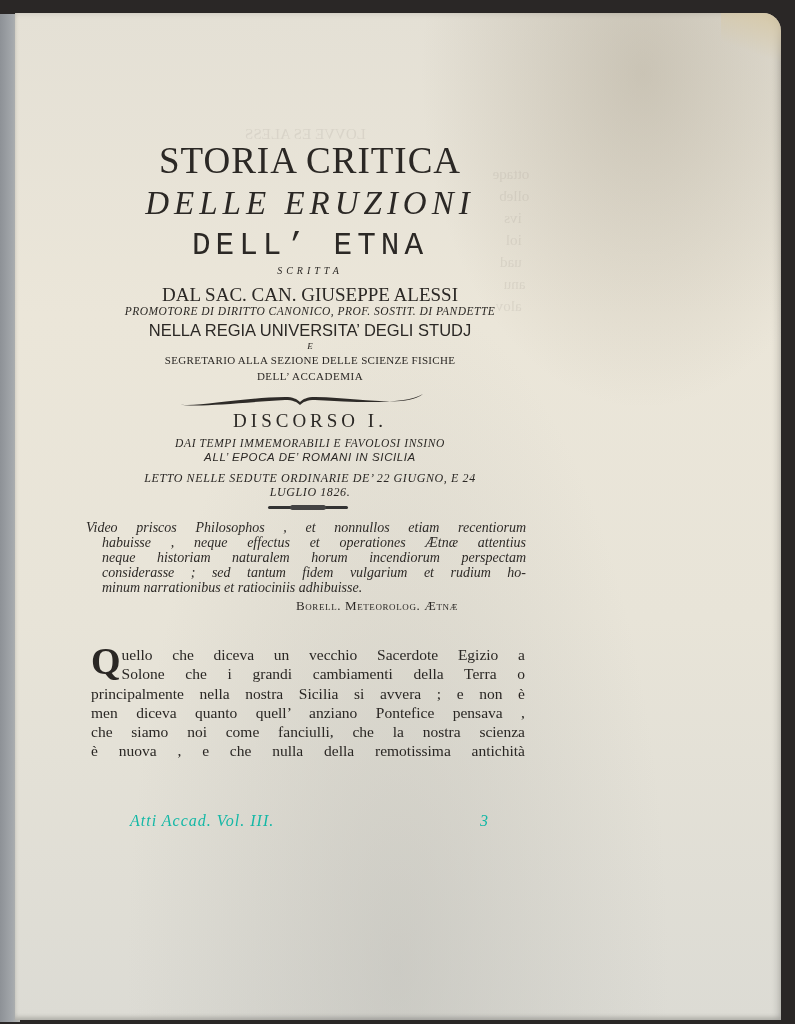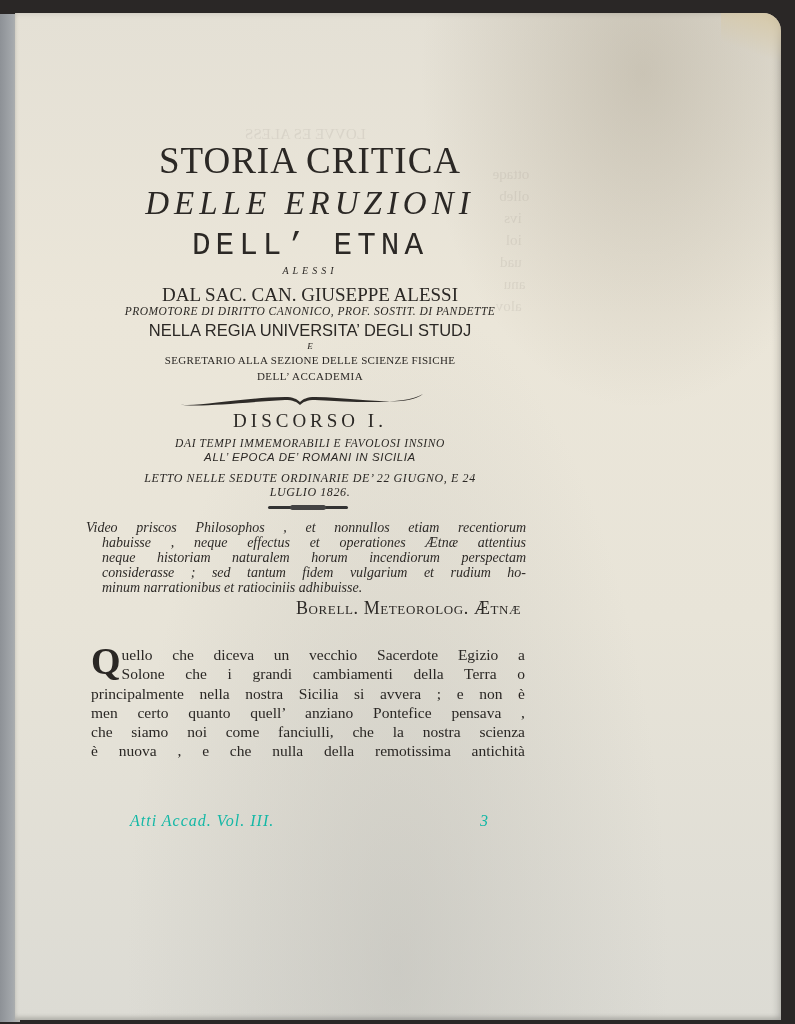--- a/index.html
+++ b/index.html
@@ -47,21 +47,21 @@
   .t13 { position: absolute; top: 451px; left: 0; width: 460px; font-size: 11.5px; font-style: italic; letter-spacing: 0.6px; font-family: Liberation Sans, sans-serif; }
   .t14 { position: absolute; top: 471px; left: 0; width: 460px; font-size: 12px; font-style: italic; letter-spacing: 0.6px; font-family: "Liberation Serif", serif; }
   .t15 { position: absolute; top: 485px; left: 0; width: 460px; font-size: 12px; font-style: italic; letter-spacing: 0.6px; font-family: "Liberation Serif", serif; }
   .rule { position: absolute; top: 506px; left: 188px; width: 80px; height: 3px; background: #333; border-radius: 2px; }
   .rule::after { content: ""; position: absolute; left: 22px; top: -1px; width: 36px; height: 5px; background: #444; border-radius: 3px; }
 
   .epigraph { position: absolute; left: 86px; top: 520px; width: 440px; color: #2d2a27; font-style: italic; font-size: 14px; line-height: 15px; font-family: "Liberation Serif", serif; }
   .epigraph .line { display: block; text-align: justify; text-align-last: justify; }
   .epigraph .indent { padding-left: 16px; }
   .epigraph .last { text-align-last: left; }
-  .attrib { position: absolute; left: 296px; top: 598px; font-size: 18px; letter-spacing: 0.6px; font-family: "Liberation Serif", serif; color: #2d2a27; font-variant: small-caps; }
+  .attrib { position: absolute; left: 296px; top: 598px; font-size: 13px; letter-spacing: 0.6px; font-family: "Liberation Serif", serif; color: #2d2a27; font-variant: small-caps; }
 
   .body-text { position: absolute; left: 91px; top: 645px; width: 434px; color: #2a2724; font-size: 15.5px; line-height: 19.3px; font-family: "Liberation Serif", serif; }
   .body-text .line { display: block; text-align: justify; text-align-last: justify; white-space: nowrap; }
   .dropcap { float: left; font-size: 38px; line-height: 30px; font-weight: bold; margin-right: 1px; margin-top: 1px; }
   .footer { position: absolute; top: 812px; left: 130px; width: 370px; color: #14b8a6; font-family: Liberation Serif, serif; }
   .sig { font-style: italic; font-size: 16px; letter-spacing: 1px; }
   .pagenum { position: absolute; left: 350px; top: 0; font-size: 16px; font-style: italic; }
 </style>
 </head>
 <body>
@@ -76,21 +76,21 @@
   iol
   uad
  anu
   alov</div>
 </div>
 
 <div class="block">
   <div class="t1">STORIA CRITICA</div>
   <div class="t2">DELLE ERUZIONI</div>
   <div class="t3">DELL’ ETNA</div>
-  <div class="t4">ALESSI</div>
+  <div class="t4">SCRITTA</div>
   <div class="t5">DAL SAC. CAN. GIUSEPPE ALESSI</div>
   <div class="t6">PROMOTORE DI DIRITTO CANONICO, PROF. SOSTIT. DI PANDETTE</div>
   <div class="t7">NELLA REGIA UNIVERSITA’ DEGLI STUDJ</div>
   <div class="t8">E</div>
   <div class="t9">SEGRETARIO ALLA SEZIONE DELLE SCIENZE FISICHE</div>
   <div class="t10">DELL’ ACCADEMIA</div>
   <svg class="brace" width="250" height="18" viewBox="0 0 250 18">
     <path d="M2 14 C 20 18, 60 8, 110 7 C 118 7, 122 9, 125 12 C 128 9, 132 7, 140 7 C 190 8, 230 18, 248 4 C 232 14, 190 13, 140 10 C 132 10, 128 12, 125 15 C 122 12, 118 10, 110 10 C 60 13, 20 18, 2 14 Z" fill="#2e2b28"></path>
   </svg>
   <div class="t11">DISCORSO I.</div>
@@ -108,21 +108,21 @@
   <span class="line indent">considerasse ; sed tantum fidem vulgarium et rudium ho-</span>
   <span class="line indent last">minum narrationibus et ratiociniis adhibuisse.</span>
 </div>
 <div class="attrib">Borell. Meteorolog. Ætnæ</div>
 
 <div class="body-text">
   <span class="dropcap">Q</span>
   <span class="line">uello che diceva un vecchio Sacerdote Egizio a</span>
   <span class="line">Solone che i grandi cambiamenti della Terra o</span>
   <span class="line">principalmente nella nostra Sicilia si avvera ; e non è</span>
-  <span class="line">men certo quanto quell’ anziano Pontefice pensava ,</span>
+  <span class="line">men diceva quanto quell’ anziano Pontefice pensava ,</span>
   <span class="line">che siamo noi come fanciulli, che la nostra scienza</span>
   <span class="line">è nuova , e che nulla della remotissima antichità</span>
 </div>
 
 <div class="footer">
   <span class="sig">Atti Accad. Vol. III.</span>
   <span class="pagenum">3</span>
 </div>
 
 </body></html>

